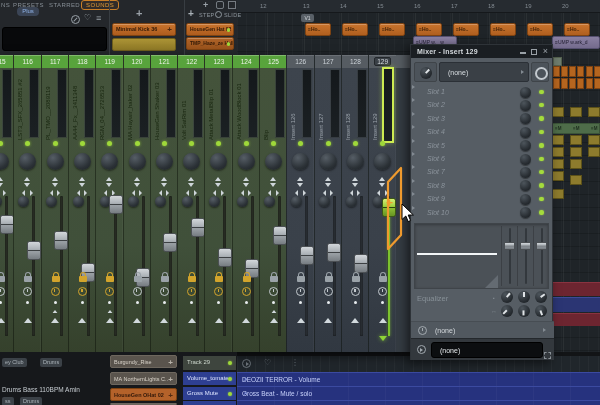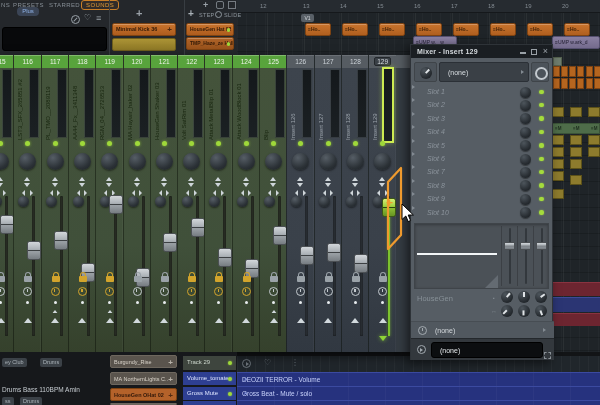--- a/index.html
+++ b/index.html
@@ -743,21 +743,21 @@
           <div class="vcol" style="left: 102px;">
             <div class="vtrack"></div>
             <div class="vhandle" style="top: 16px;"></div>
           </div>
           <div class="vcol" style="left: 118px;">
             <div class="vtrack"></div>
             <div class="vhandle" style="top: 16px;"></div>
           </div>
         </div>
     </div>
-    <div class="eq-lbl">HouseGen</div>
+    <div class="eq-lbl">Equalizer</div>
     <div class="eqmark" style="left:82px;top:250px;font-size:5px;">▪</div>
     <div class="eqmark" style="left:80px;top:263px;">↔</div>
     <div id="eqknobs">
         <div class="eknob" style="left: 90px; top: 246px;">
           <div class="ptr" style="transform: rotate(40deg);"></div>
         </div>
         <div class="eknob" style="left: 107px; top: 246px;">
           <div class="ptr" style="transform: rotate(0deg);"></div>
         </div>
         <div class="eknob" style="left: 124px; top: 246px;">

